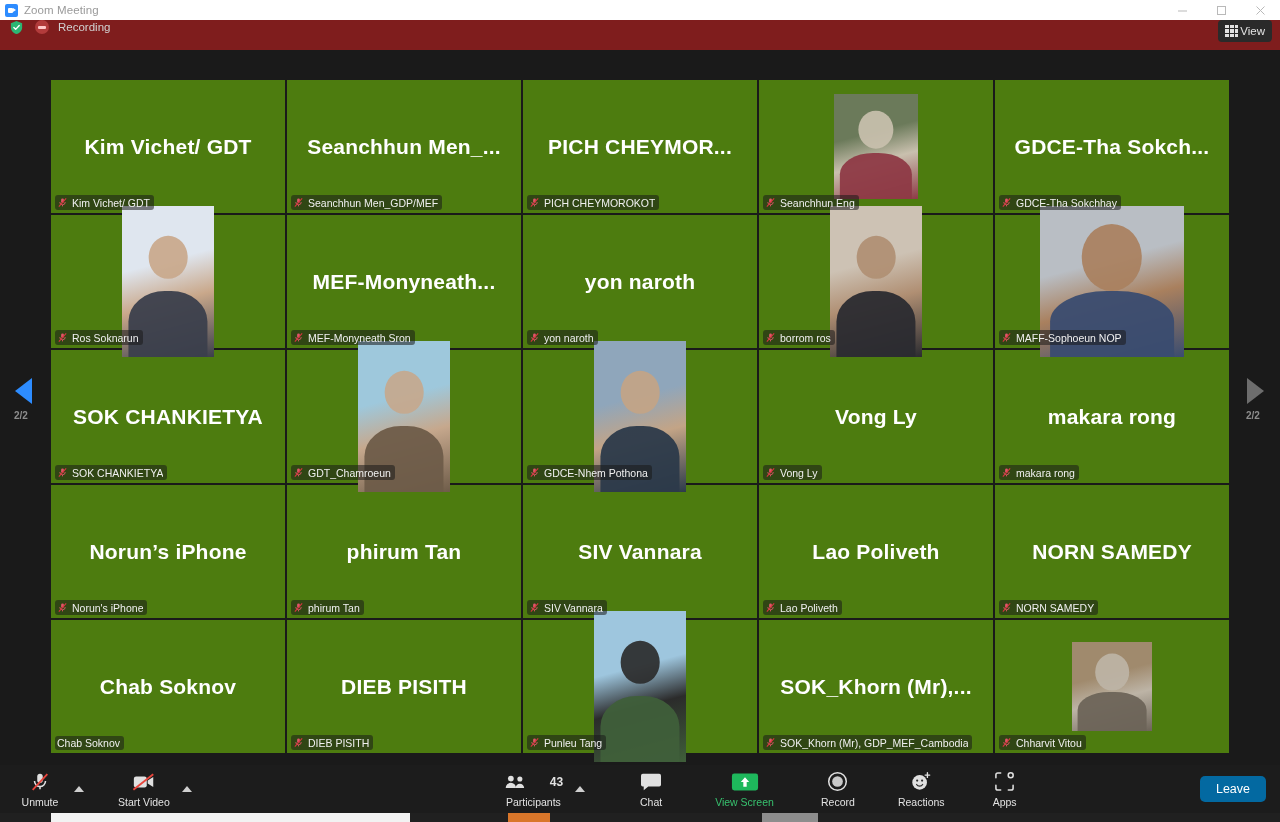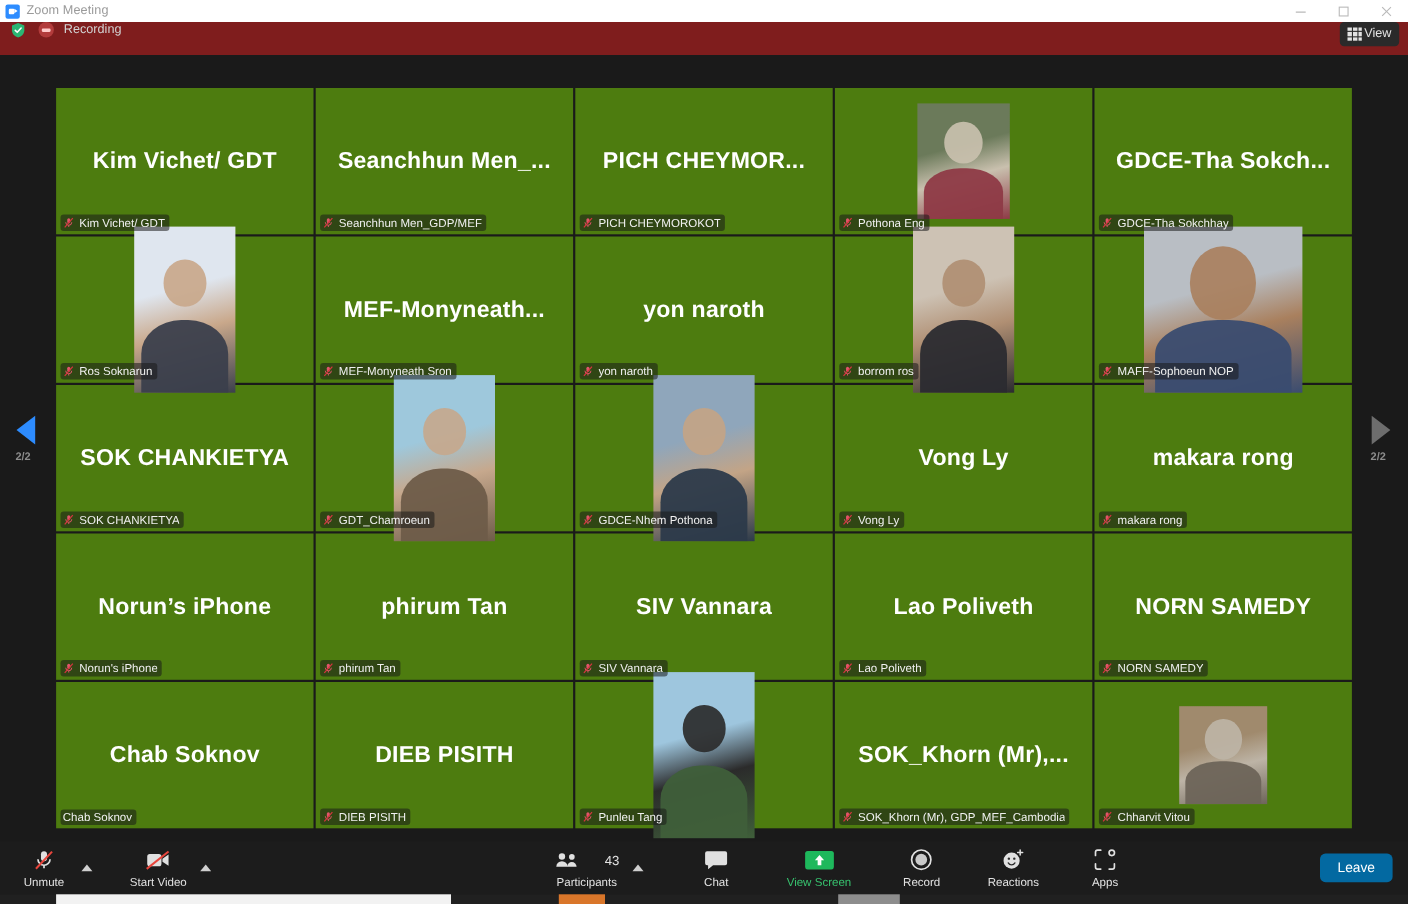--- a/index.html
+++ b/index.html
@@ -142,21 +142,21 @@
   .tb-item .ic { height: 22px; display: flex; align-items: center; justify-content: center; }
   .tb-item .lb { font-size: 10.5px; color: #e2e2e2; margin-top: 3px; white-space: nowrap; }
   .tb-item.green .lb { color: #37c16e; }
   .grp { display: flex; align-items: center; }
   .leave-btn {
     position: absolute; right: 14px; top: 11px;
     background: #0369a1; color: #fff; font-size: 12.5px;
     border-radius: 5px; padding: 6px 16px; border: none;
     font-family: "Liberation Sans", sans-serif;
   }
-  .pcount { font-size: 12px; color: #e2e2e2; margin-left: 20px; }
+  .pcount { font-size: 12px; color: #e2e2e2; margin-left: 20px; font-weight: bold; }
 
   
   .taskbar {
     position: absolute; left: 0; top: 813px; width: 1280px; height: 9px;
     background: #202020;
   }
   .tk { position: absolute; top: 0; height: 9px; }
 </style>
 </head>
 <body>
@@ -264,21 +264,21 @@
             <div style="position: absolute; left: 50%; bottom: 0px; transform: translateX(-50%); width: 86%; height: 44%; border-radius: 46% 46% 0px 0px; background: rgb(142, 58, 70); opacity: 0.95;"></div>
             <div style="position: absolute; left: 50%; top: 34%; transform: translate(-50%, -50%); width: 42%; padding-bottom: 46%; border-radius: 50%; background: rgb(201, 192, 174); opacity: 0.92;"></div>
           </div>
           <div class="footer">
             <svg class="mic-muted" viewBox="0 0 24 24">
               <rect x="9" y="3" width="6" height="10" rx="3" fill="#e0556a"></rect>
               <path d="M6 11 a6 6 0 0 0 12 0" fill="none" stroke="#e0556a" stroke-width="1.9"></path>
               <line x1="12" y1="17" x2="12" y2="20.5" stroke="#e0556a" stroke-width="1.9"></line>
               <line x1="4" y1="21" x2="20" y2="3" stroke="#d8343f" stroke-width="2.4"></line>
             </svg>
-            <div class="nm">Pothona Eng</div>
+            <div class="nm">Seanchhun Eng</div>
           </div>
         </div>
         <div class="tile">
           <div class="namebig">GDCE-Tha  Sokch...</div>
           <div class="footer">
             <svg class="mic-muted" viewBox="0 0 24 24">
               <rect x="9" y="3" width="6" height="10" rx="3" fill="#e0556a"></rect>
               <path d="M6 11 a6 6 0 0 0 12 0" fill="none" stroke="#e0556a" stroke-width="1.9"></path>
               <line x1="12" y1="17" x2="12" y2="20.5" stroke="#e0556a" stroke-width="1.9"></line>
               <line x1="4" y1="21" x2="20" y2="3" stroke="#d8343f" stroke-width="2.4"></line>

